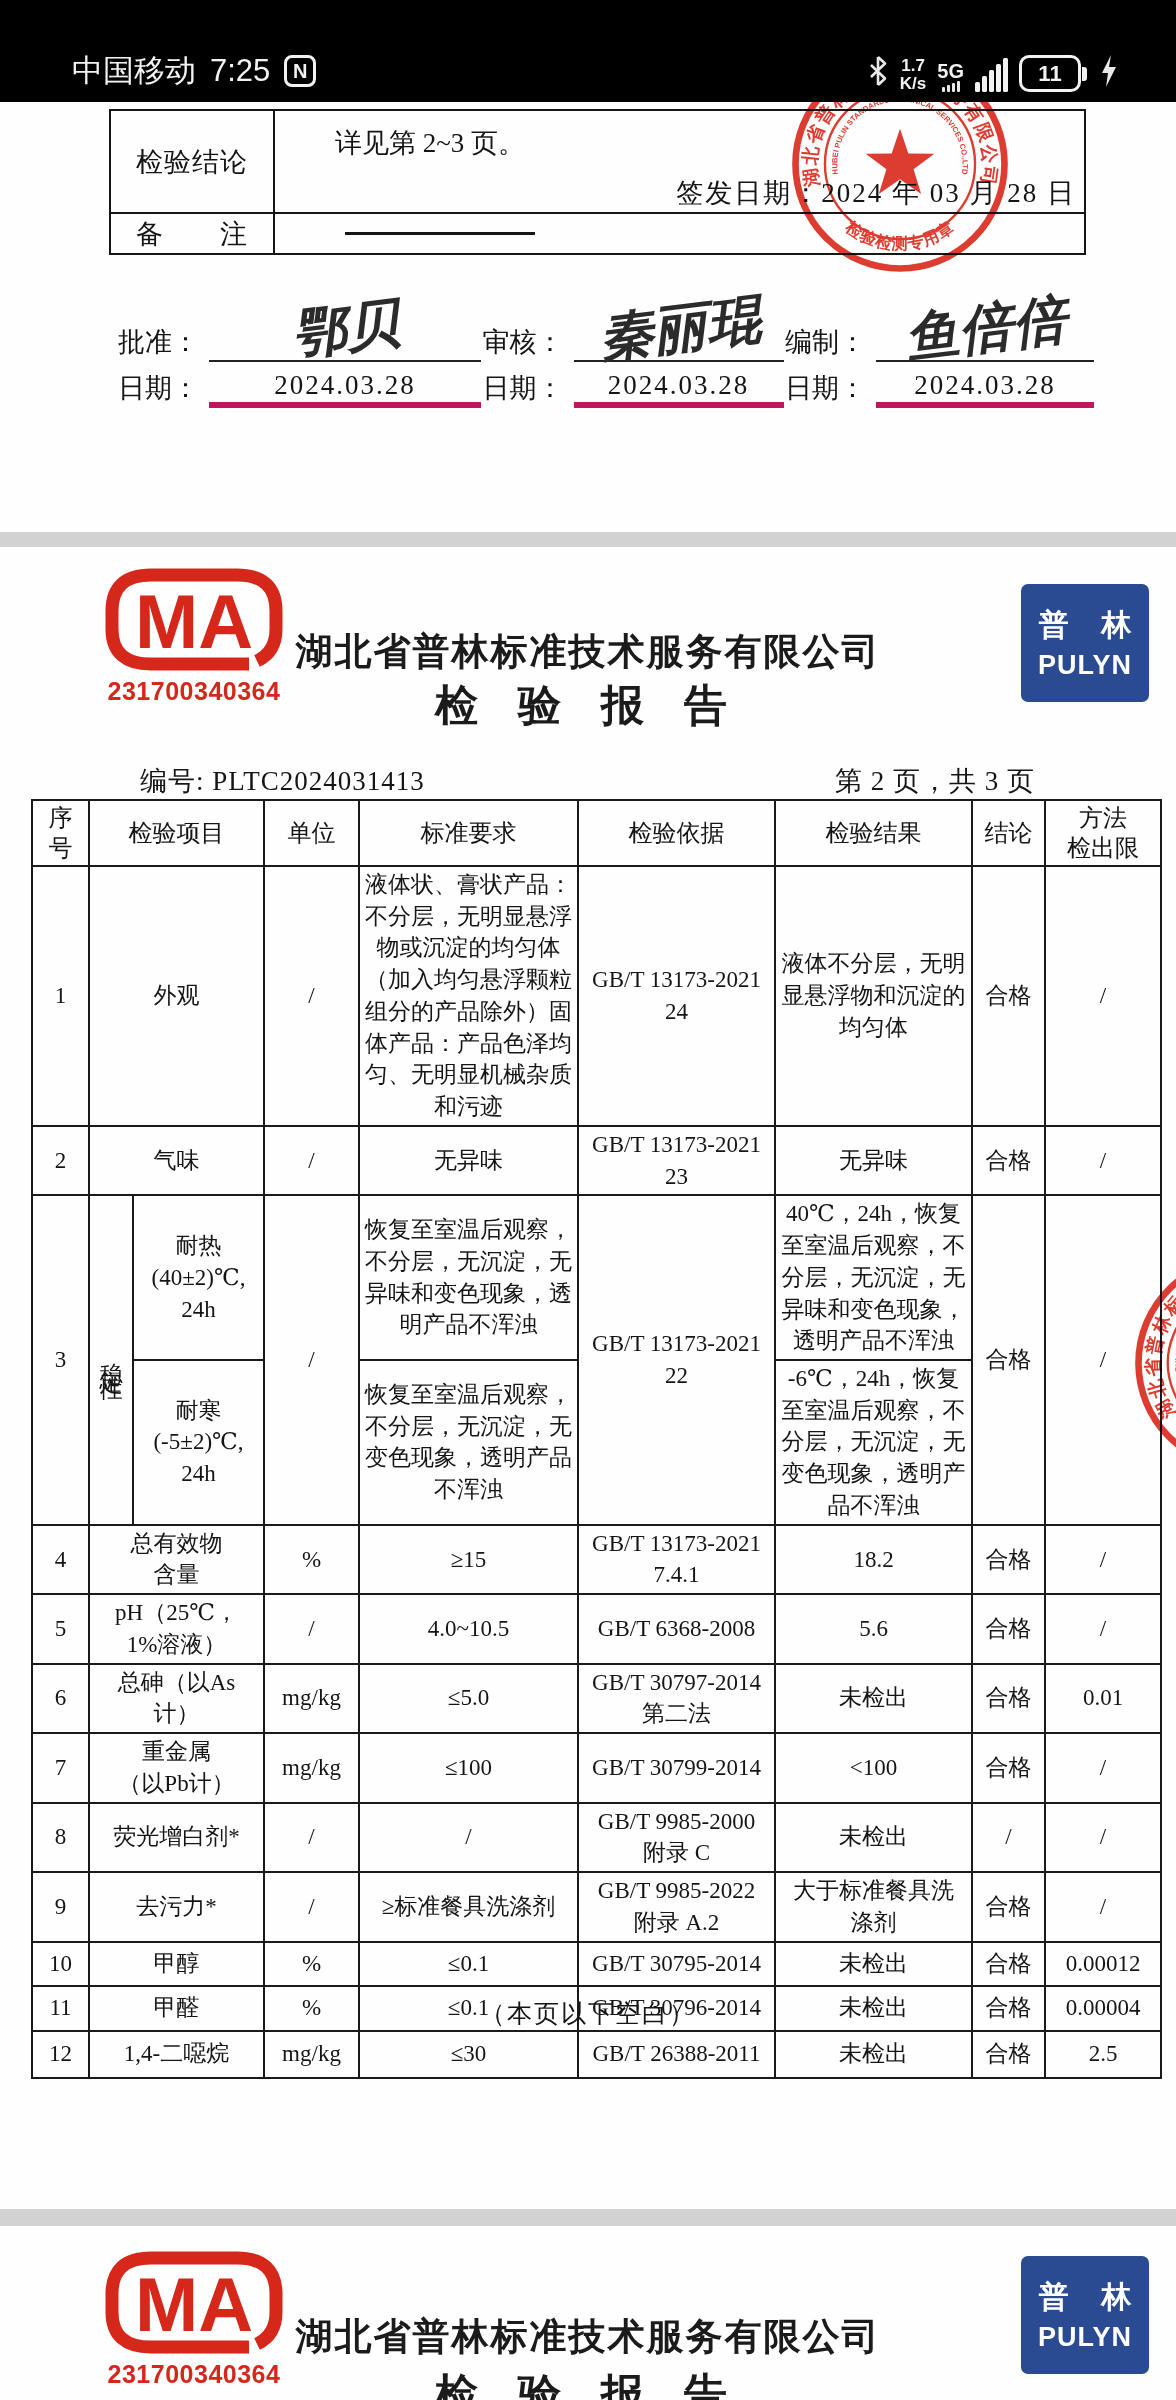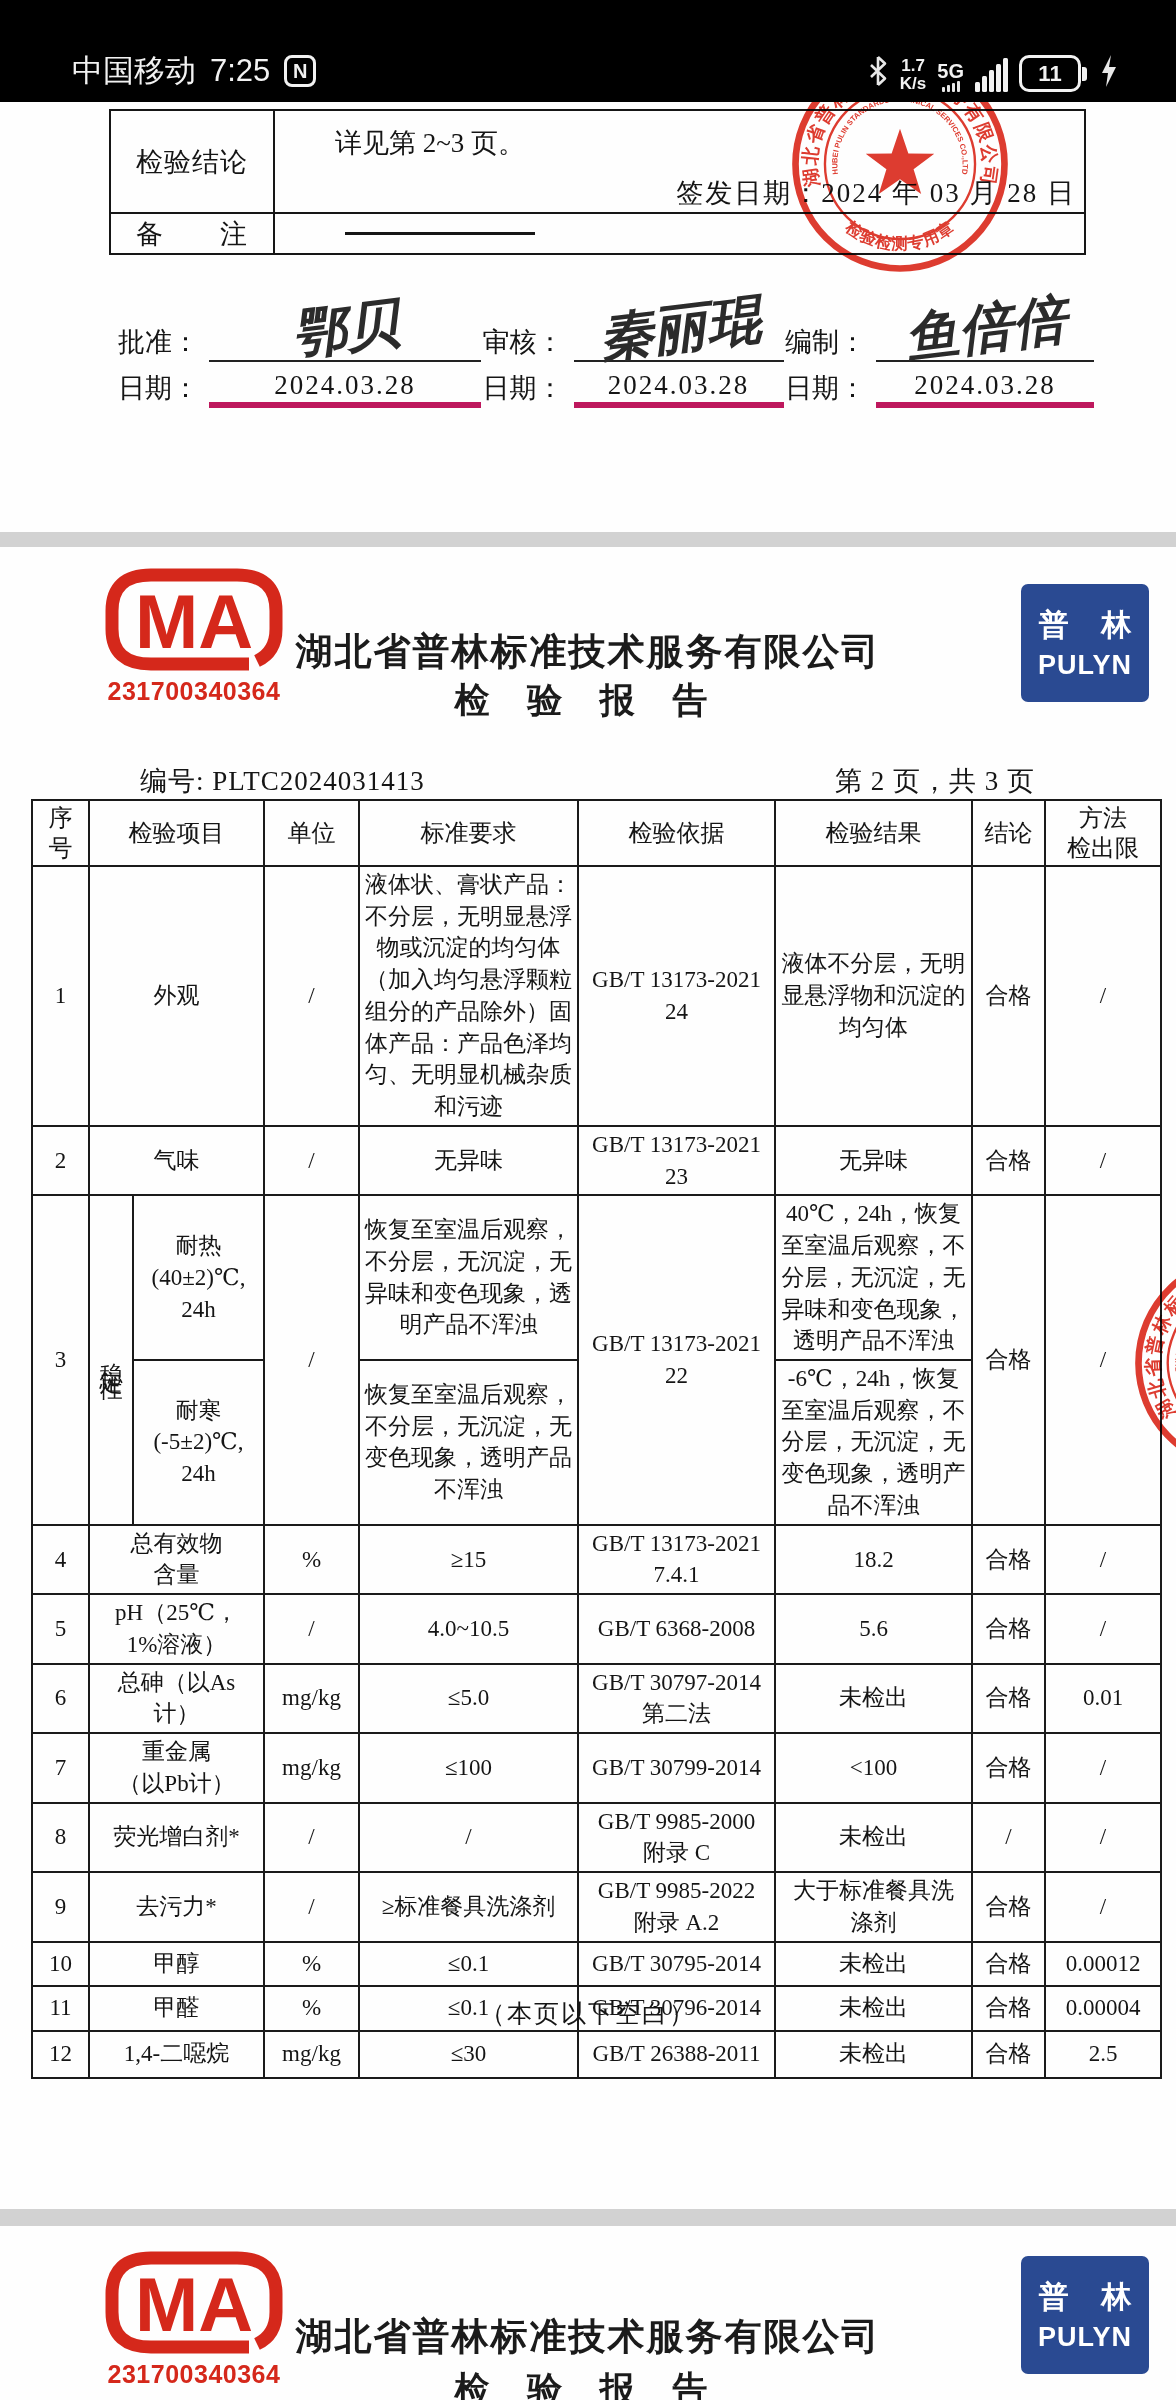--- a/index.html
+++ b/index.html
@@ -59,21 +59,21 @@
     transform:rotate(-7deg) translateY(6px); font-family:"DejaVu Serif",serif; white-space:nowrap; }
   .daterow { margin-top:8px; }
   .datebox { height:38px; border-bottom:6px solid #be185d; text-align:center; font-size:27px; letter-spacing:2px; }
 
   
   .cma { position:absolute; left:98px; top:20px; width:192px; text-align:center; }
   .cmaNum { margin-top:2px; color:#d5281b; font-size:25px; font-weight:600; letter-spacing:0.5px;
     font-family:"Liberation Sans","DejaVu Sans",sans-serif; }
   .company { position:absolute; left:0; right:0; top:80px; text-align:center; font-size:37px; font-weight:600;
     letter-spacing:2px; font-family:"Liberation Sans","DejaVu Sans",sans-serif; color:#1b1b1b; }
-  .reportTitle { position:absolute; left:0; right:0; top:130px; text-align:center; font-size:35px; font-weight:600;
+  .reportTitle { position:absolute; left:0; right:0; top:130px; text-align:center; font-size:43px; font-weight:600;
     letter-spacing:14px; font-family:"Liberation Sans","DejaVu Sans",sans-serif; color:#1b1b1b; }
   .pulyn { position:absolute; left:1021px; top:37px; width:128px; height:118px; background:#2a4a92; border-radius:7px;
     display:flex; flex-direction:column; align-items:center; justify-content:center; color:#fff;
     font-family:"Liberation Sans","DejaVu Sans",sans-serif; }
   .pulyn-cn { font-size:30px; letter-spacing:12px; padding-left:12px; font-weight:600; }
   .pulyn-en { font-size:27px; font-weight:bold; letter-spacing:1px; margin-top:4px; }
   .p3 .cma { top:24px; }
   .p3 .company { top:86px; }
   .p3 .reportTitle { top:140px; }
   .p3 .pulyn { top:30px; }

